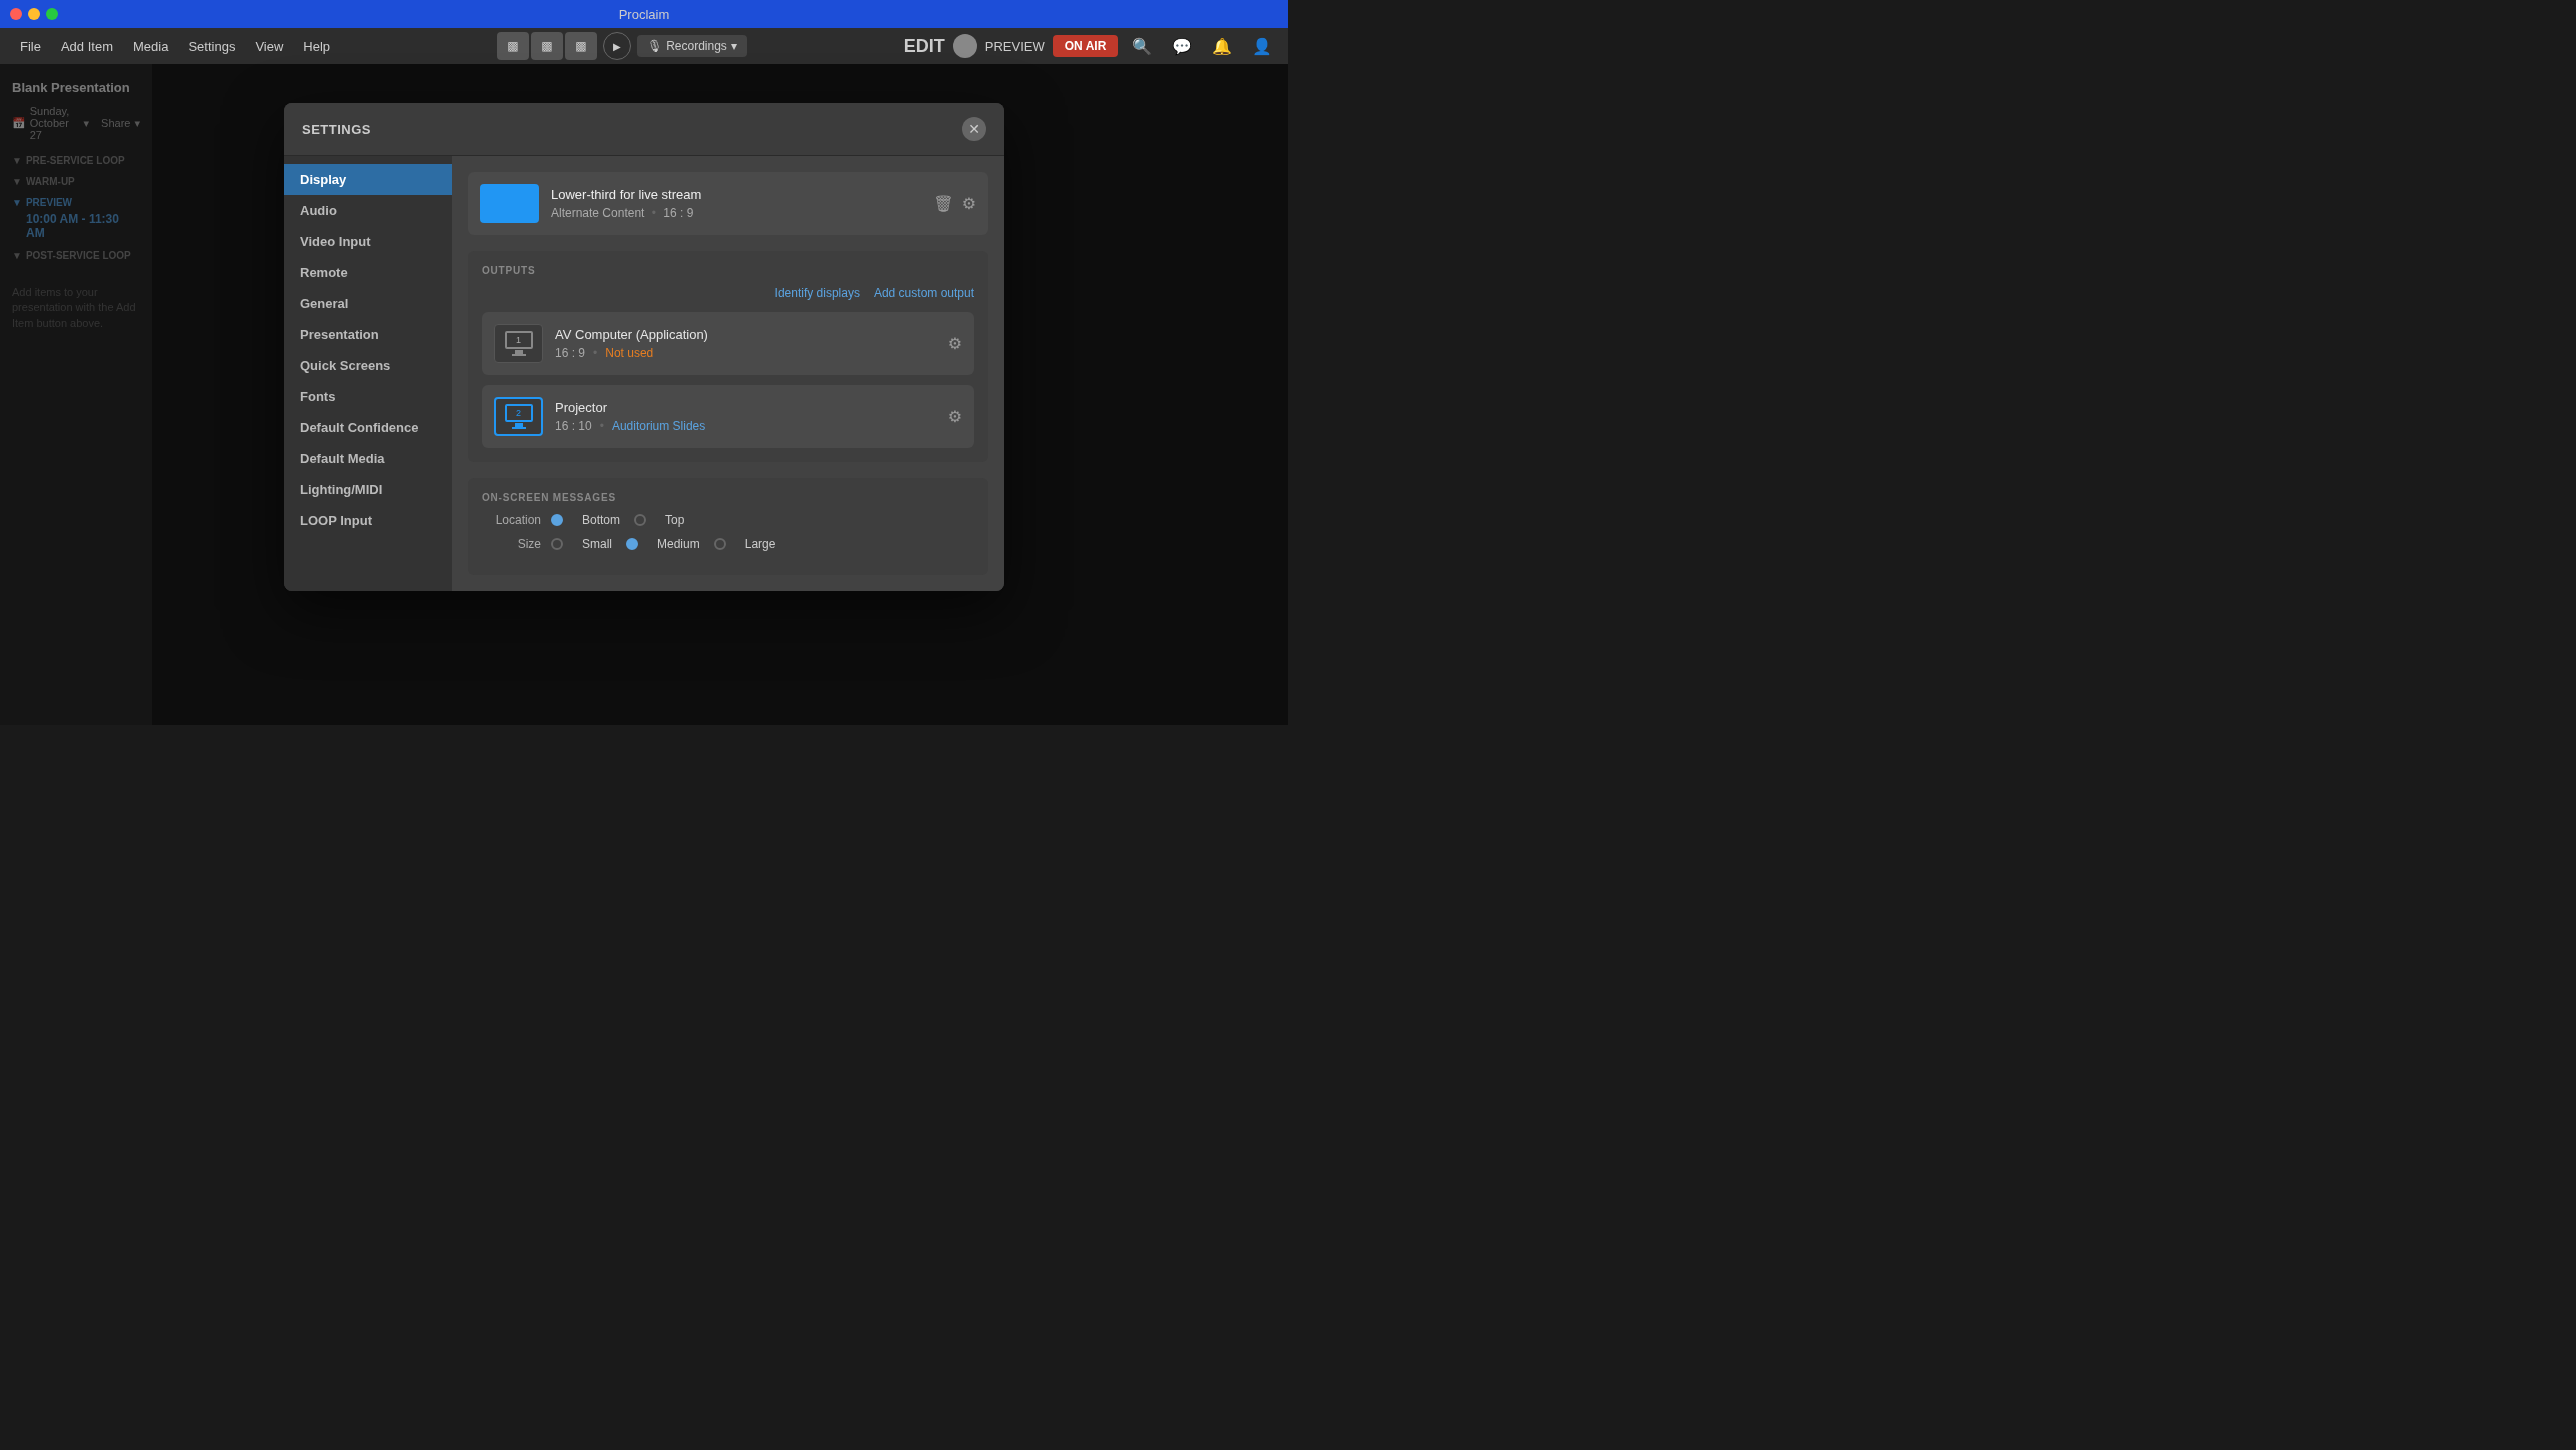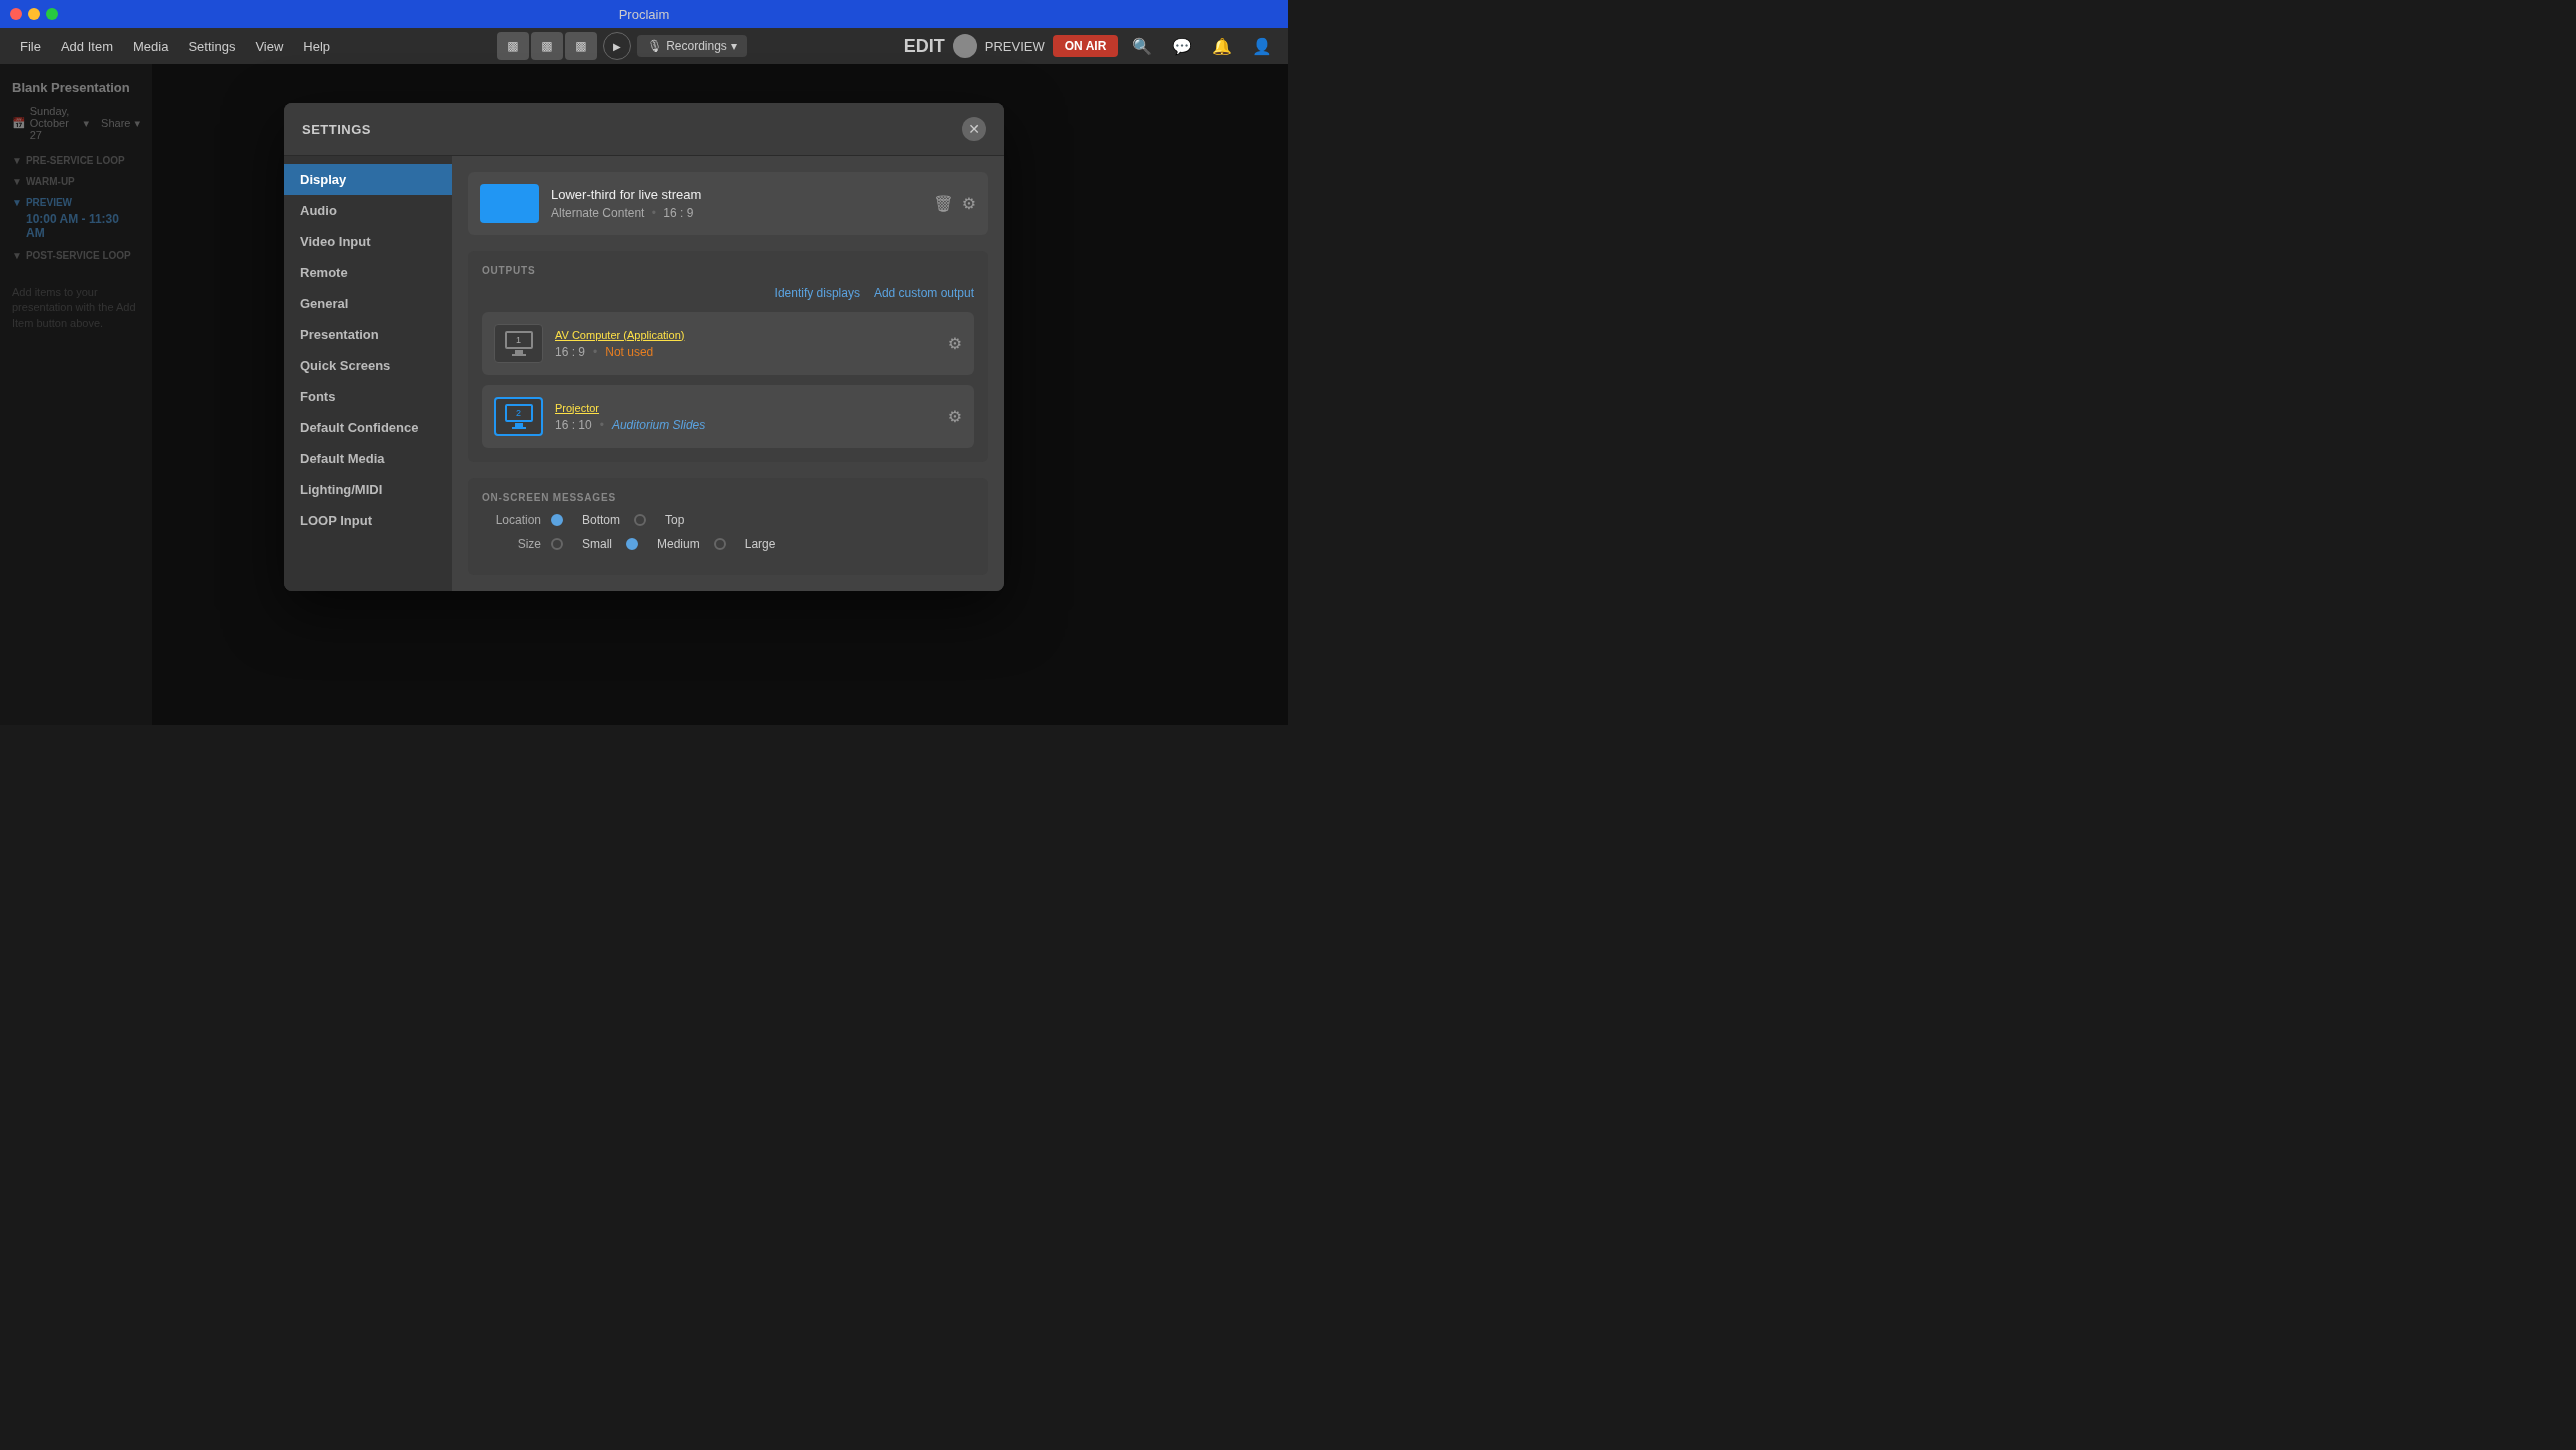--- a/index.html
+++ b/index.html
@@ -376,35 +376,34 @@
       justify-content: center;
       flex-shrink: 0;
       position: relative;
       border: 1px solid #555;
     }
     .output-icon.highlighted {
       border: 2px solid #2196F3;
     }
     .output-info { flex: 1; }
     .output-name {
-      color: #fde047;
-      font-size: 11px;
+      color: #e5e5e5;
+      font-size: 13px;
       font-weight: 500;
       margin-bottom: 4px;
-      text-decoration: underline;
     }
     .output-detail {
       color: #aaa;
       font-size: 12px;
       display: flex;
       align-items: center;
       gap: 4px;
     }
     .not-used { color: #e67e22; }
-    .output-link { color: #5ba3e0; font-style: italic; }
+    .output-link { color: #5ba3e0; }
     .gear-btn {
       color: #999;
       font-size: 16px;
       cursor: pointer;
       background: none;
       border: none;
     }
 
     
     .messages-section {

